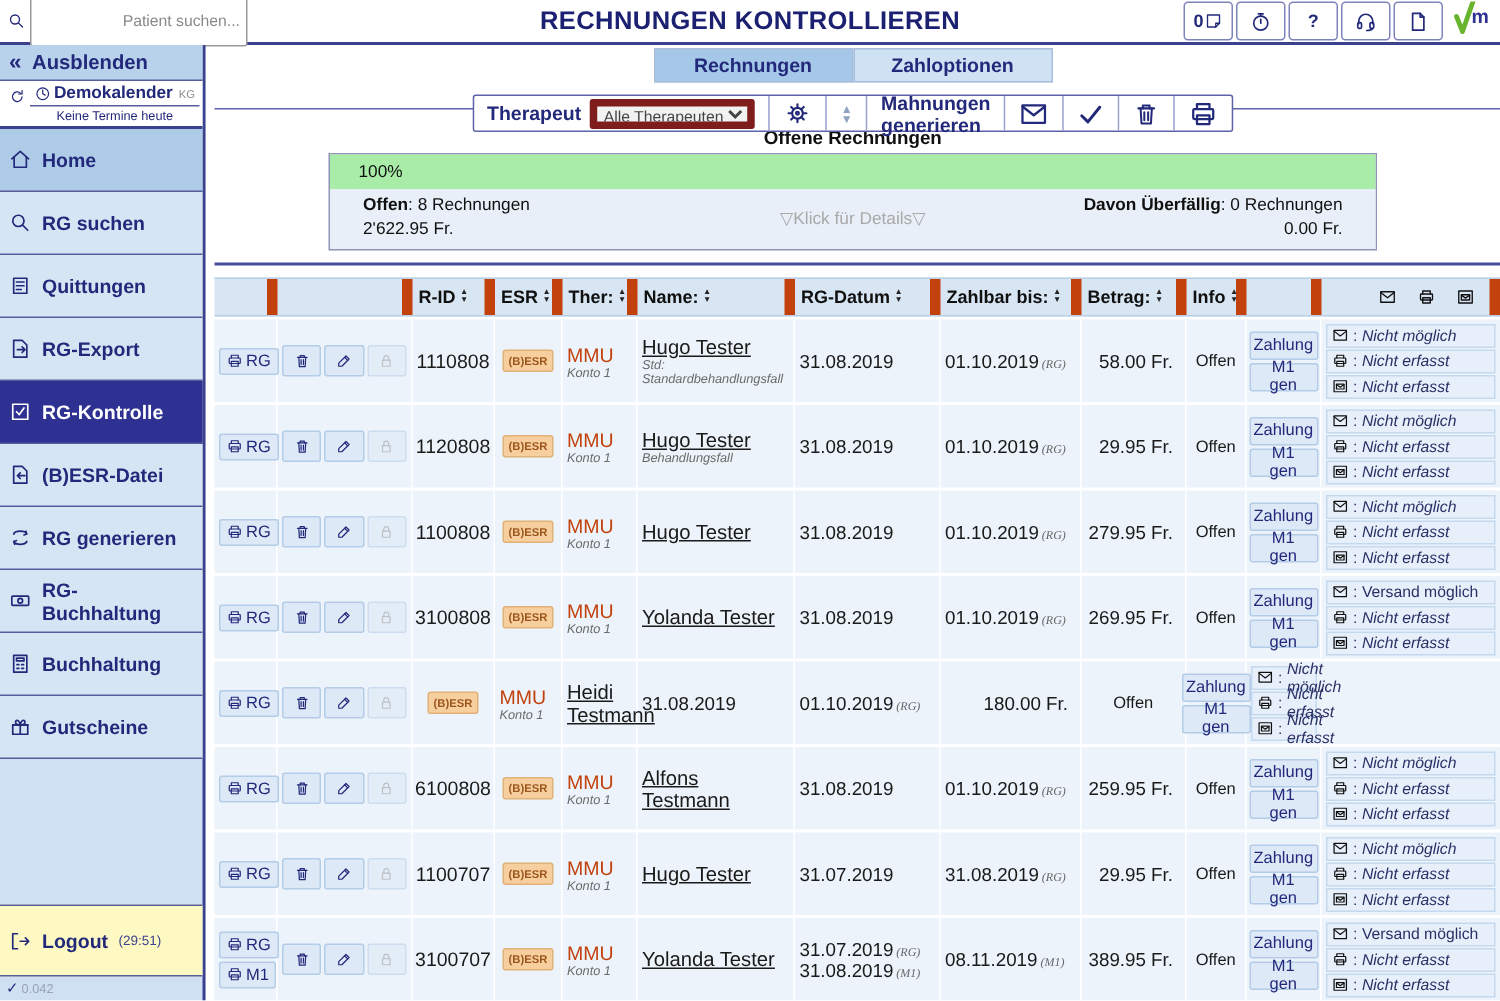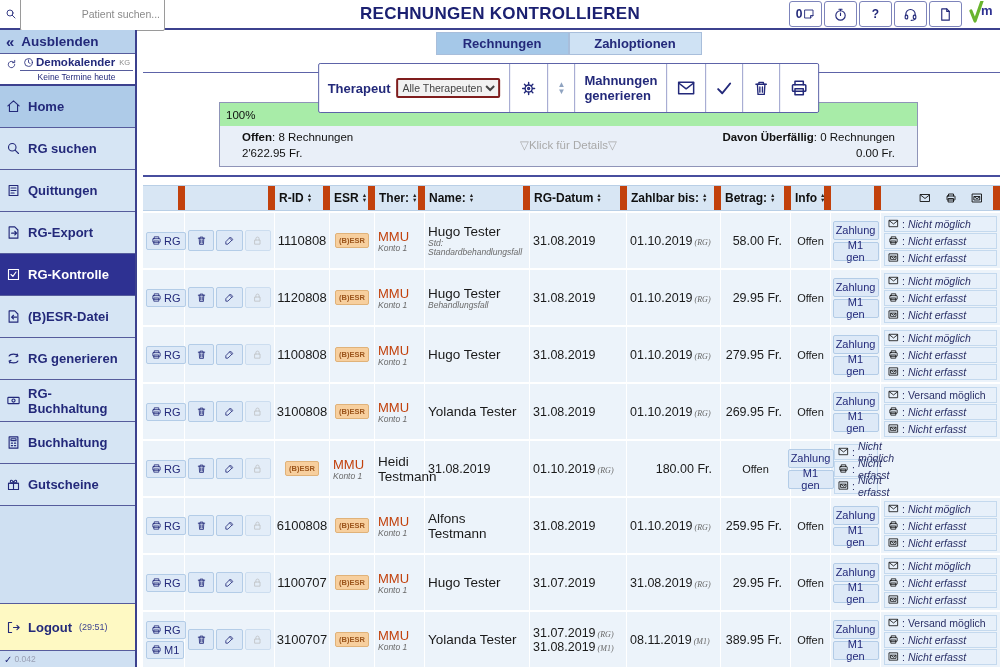--- a/index.html
+++ b/index.html
@@ -40,31 +40,31 @@
   .version .vcheck { color:#23297a; font-size:10px; }
 
   
   .main { flex:1; background:#fff; display:flex; flex-direction:column; min-width:0; }
   .tabs { display:flex; justify-content:center; padding-top:2px; }
   .tab { width:133px; height:23px; display:flex; align-items:center; justify-content:center; font-size:13px; font-weight:bold; color:#23297a; background:#cfe2f4; border:1px solid #a8bedb; cursor:pointer; }
   .tab.active { background:#a5c8e8; }
 
   .toolbar-zone { position:relative; height:44px; margin-top:6px; }
   .toolbar-zone::before { content:""; position:absolute; left:6px; right:0; top:50%; border-top:1px solid #5d63a8; }
-  .toolbar { position:absolute; left:50%; top:2px; transform:translateX(-50%); background:#fff; border:1px solid #5d63a8; border-radius:2px; height:50px; display:flex; align-items:center; }
+  .toolbar { position:absolute; left:50%; top:2px; transform:translateX(-50%); background:#fff; border:1px solid #5d63a8; border-radius:2px; height:25px; display:flex; align-items:center; }
   .tb-seg { display:flex; align-items:center; gap:6px; padding:0 9px; height:100%; }
   .tb-seg + .tb-seg { border-left:1px solid #9aa0cc; }
   .tb-label { font-size:13px; font-weight:bold; color:#23297a; }
-  .tb-select { font-size:10.5px; color:#444; border:2px solid #7f1d1d; background:#f2f2f2; height:20px; border-radius:2px; font-family:"Liberation Sans",sans-serif; }
+  .tb-select { font-size:10.5px; color:#444; border:5px solid #7f1d1d; background:#f2f2f2; height:20px; border-radius:2px; font-family:"Liberation Sans",sans-serif; }
   .tb-icon { cursor:pointer; display:flex; align-items:center; }
   .sort-big { display:flex; flex-direction:column; line-height:7px; font-size:8px; color:#8fa3c0; cursor:pointer; }
 
   .summary-head { text-align:center; font-size:12.5px; font-weight:bold; color:#101010; margin-top:2px; }
   .panel { width:699px; margin:3px auto 0; border:1px solid #8f94b8; }
-  .pbar { height:23px; background:#a8eca8; display:flex; align-items:center; padding-left:6px; font-size:11.5px; color:#101010; }
+  .pbar { height:23px; background:#a8eca8; display:flex; align-items:center; padding-left:19px; font-size:11.5px; color:#101010; }
   .pbody { background:#e9eff8; display:flex; padding:3px 22px 5px; font-size:11.5px; color:#101010; }
   .pcol-l { flex:1; line-height:16px; }
   .pcol-c { flex:1; display:flex; align-items:center; justify-content:center; color:#a9a9a9; cursor:pointer; font-size:11.5px; }
   .pcol-r { flex:1; text-align:right; line-height:16px; }
   .hr2 { border-top:2px solid #474d9e; margin:8px 0 0 6px; }
 
   
   .table { margin:8px 0 0 6px; width:857px; }
   .trow { display:grid; grid-template-columns:42px 90px 55px 45px 50px 105px 97px 94px 70px 40px 50px 1fr; }
   .thead { background:#d8e6f4; height:26px; border-top:1px solid #b9cfe6; border-bottom:1px solid #b9cfe6; }
@@ -75,21 +75,21 @@
   .td { display:flex; align-items:center; border-right:1px solid #fff; padding:2px 3px; font-size:12.5px; color:#1a1a1a; }
   .td.center { justify-content:center; }
   .td.col { flex-direction:column; justify-content:center; align-items:flex-start; }
   .mini-btn { background:#dde9f7; border:1px solid #b3cce7; border-radius:2px; color:#23297a; font-size:11px; display:flex; align-items:center; justify-content:center; gap:2px; cursor:pointer; padding:2px 4px; }
   .act-btn { width:27px; height:21px; }
   .act-btn.disabled { opacity:.55; cursor:default; }
   .rid { font-size:13px; }
   .esr-badge { background:#f7cf9e; border:1px solid #e0b279; color:#9c551c; font-size:7.5px; font-weight:bold; padding:2px 3px; border-radius:2px; cursor:pointer; }
   .ther-main { font-size:13px; color:#c2410c; }
   .ther-sub, .name-sub { font-size:8.5px; font-style:italic; color:#6a6a6a; line-height:9px; }
-  .name-main { font-size:13.5px; }
+  .name-main { font-size:13.5px;text-decoration:underline; }
   .date-line { display:flex; align-items:baseline; gap:2px; }
   .date-tag { font-size:8px; font-style:italic; color:#666;font-family:Liberation Serif, serif; }
   .betrag { justify-content:flex-end; padding-right:8px; }
   .info { font-size:11px; }
   .paybtns { flex-direction:column; gap:2px; justify-content:center; }
   .paybtns .mini-btn { width:46px; height:19px; }
   .statusbox { flex-direction:column; gap:1px; justify-content:center; align-items:stretch; border-right:none; }
   .status-line { background:#e7f0fa; border:1px solid #c4d9ee; display:flex; align-items:center; gap:3px; padding:0 3px; height:16px; font-size:10.5px; color:#2a2f66; }
   .status-line .stxt.it { font-style:italic; }
 

